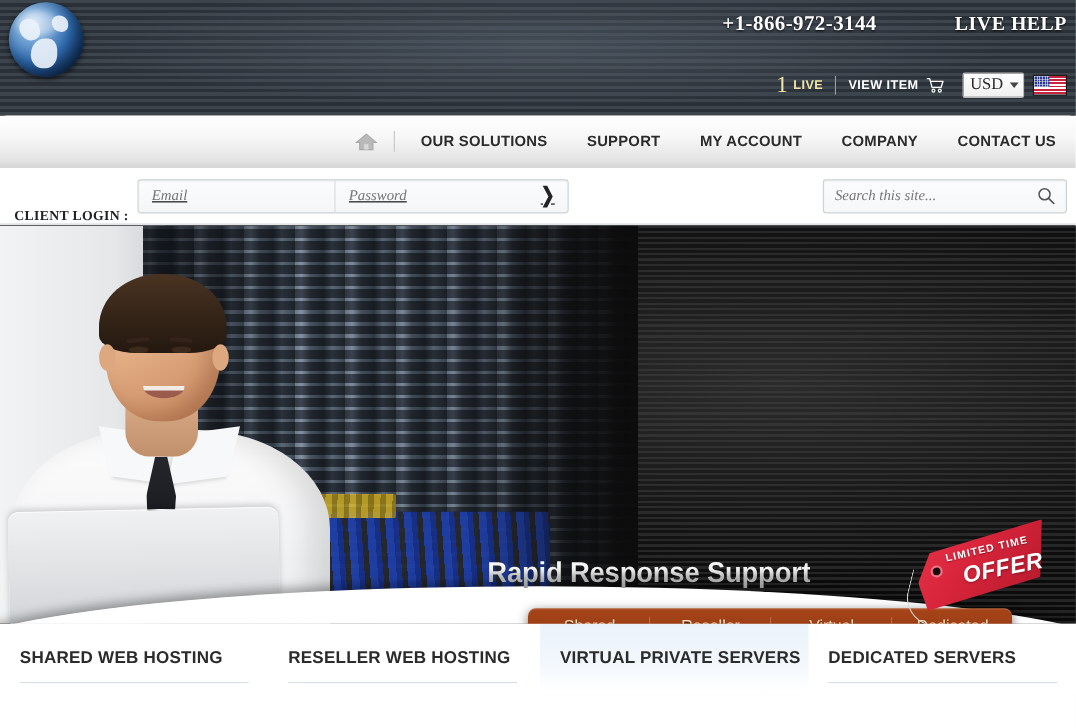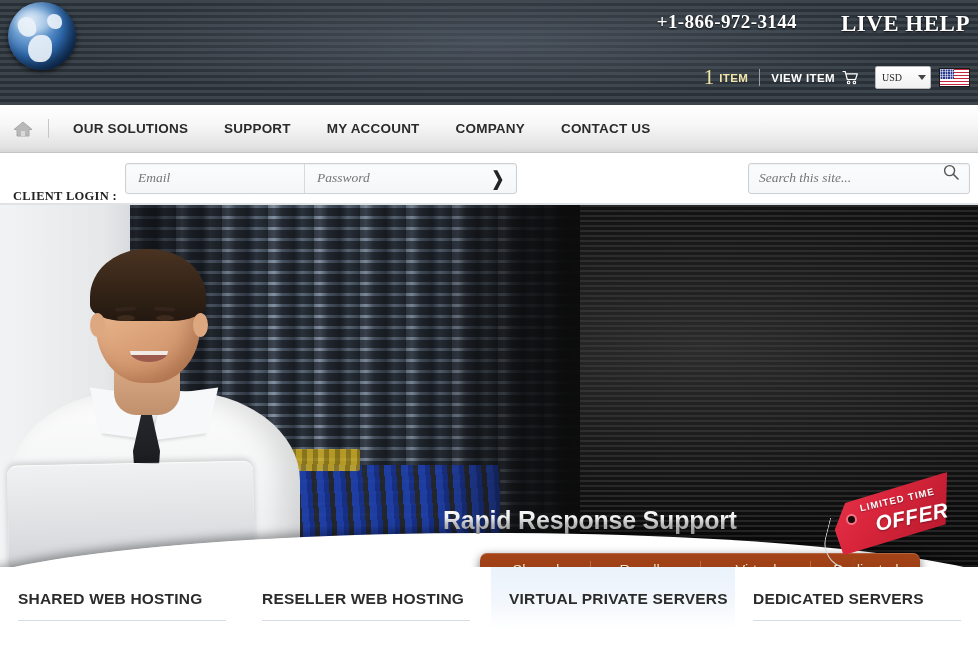--- a/index.html
+++ b/index.html
@@ -74,21 +74,21 @@
   .phone {
     position: absolute; right: 181px; top: 11px; z-index:3;
     font-family: "Liberation Serif", serif;
     font-size: 19px; font-weight: 700; color: #ffffff;
     letter-spacing: .4px;
     text-shadow: 0 1px 2px rgba(0,0,0,.85);
   }
   .livehelp {
     position: absolute; right: 8px; top: 11px; z-index:3;
     font-family: "Liberation Serif", serif;
-    font-size: 23px; font-weight: 700; color: #ffffff;
+    font-size: 18px; font-weight: 700; color: #ffffff;
     letter-spacing: .5px;
     text-shadow: 0 1px 2px rgba(0,0,0,.85);
     cursor: pointer;
   }
 
   
   .cart-row {
     position: absolute; right: 8px; top: 66px; z-index:3;
     display: flex; align-items: center; gap: 0;
   }
@@ -112,21 +112,21 @@
   .currency-select {
     margin-left: 16px;
     width: 56px; height: 23px;
     background: linear-gradient(to bottom,#ffffff,#f0f0f0);
     border: 1px solid #b9b9b9; border-radius: 2px;
     display: flex; align-items: center; justify-content: space-between;
     padding: 0 4px 0 6px; cursor: pointer;
   }
   .currency-select span {
     font-family: "Liberation Serif", serif;
-    font-size: 10px; color: #2a2a2a;
+    font-size: 15px; color: #2a2a2a;
   }
   .caret {
     width: 0; height: 0;
     border-left: 4px solid transparent; border-right: 4px solid transparent;
     border-top: 5px solid #444;
   }
   .flag {
     margin-left: 8px; width: 31px; height: 19px;
     position: relative; overflow: hidden;
     border: 1px solid #1a1a1a;
@@ -143,20 +143,21 @@
 
   
   .navbar {
     position: relative;
     width: 978px; height: 48px;
     background: linear-gradient(to bottom, #ffffff 0%, #f7f7f7 42%, #e3e3e3 88%, #d6d6d6 100%);
     border-bottom: 1px solid #c4c4c4;
     border-top-left-radius: 6px; border-top-right-radius: 6px;
     display: flex; align-items: center;
     box-shadow: inset 0 1px 0 #fff;
+    justify-content: flex-end;
   }
   .home-icon-wrap {
     margin-left: 12px; display:flex; align-items:center; cursor:pointer;
   }
   .nav-sep { width:1px; height:19px; background:#c6c6c6; margin: 0 2px 0 14px; }
   .nav-items { display: flex; align-items: center; }
   .nav-item {
     font-size: 13.5px; font-weight: 700; color: #2b2b2b;
     letter-spacing: .2px;
     padding: 0 18px;
@@ -180,20 +181,21 @@
     letter-spacing: .3px;
     margin-top: 36px;
   }
   .login-fields {
     margin-left: 8px;
     width: 392px; height: 31px;
     border: 1px solid #ccd0d4; border-radius: 3px;
     background: linear-gradient(to bottom, #fbfcfd, #f4f6f8);
     display: flex; align-items: center;
     box-shadow: inset 0 1px 2px rgba(0,0,0,.05);
+    text-decoration: underline;
   }
   .login-input {
     border: none; outline: none; background: transparent;
     height: 100%;
     font-family: "Liberation Serif", serif;
     font-size: 13.5px; font-style: italic; color: #6f6f6f;
     padding: 0 12px;
   }
   .login-email { width: 178px; }
   .login-pass  { width: 170px; border-left: 1px solid #d7dadd; }
@@ -201,21 +203,21 @@
     margin-left: auto; margin-right: 10px;
     font-size: 19px; font-weight: 700; color: #232323;
     line-height: 1; cursor: pointer;
     transform: scaleX(.8);
   }
   .search-box {
     position: absolute; right: 8px;
     width: 222px; height: 31px;
     border: 1px solid #ccd0d4; border-radius: 3px;
     background: linear-gradient(to bottom, #fbfcfd, #f5f7f9);
-    display: flex; 
+    display: flex; align-items: center;
     box-shadow: inset 0 1px 2px rgba(0,0,0,.05);
   }
   .search-input {
     border: none; outline: none; background: transparent;
     flex: 1; height: 100%;
     font-family: "Liberation Serif", serif;
     font-size: 13.5px; font-style: italic; color: #6f6f6f;
     padding: 0 10px;
   }
   .search-icon-wrap { padding-right: 10px; display:flex; cursor:pointer; }
@@ -486,21 +488,21 @@
         <div class="land l2"></div>
         <div class="land l3"></div>
     </div>
   </div>
 
   <div class="phone">+1-866-972-3144</div>
   <div class="livehelp">LIVE HELP</div>
 
   <div class="cart-row">
     <span class="cart-count">1</span>
-    <span class="cart-item-label">ITEM</span>
+    <span class="cart-item-label">LIVE</span>
     <span class="cart-divider"></span>
     <span class="view-cart">VIEW ITEM</span>
     <span class="cart-icon">
       <svg width="17" height="15" viewBox="0 0 17 15" fill="none">
         <path d="M1 1.5h2.2l2.1 8h8.2l1.8-5.6H4.6" stroke="#ffffff" stroke-width="1.2" fill="none" stroke-linecap="round" stroke-linejoin="round"></path>
         <circle cx="6.6" cy="12.4" r="1.3" stroke="#ffffff" stroke-width="1.1" fill="none"></circle>
         <circle cx="12.4" cy="12.4" r="1.3" stroke="#ffffff" stroke-width="1.1" fill="none"></circle>
       </svg>
     </span>
     <div class="currency-select">

